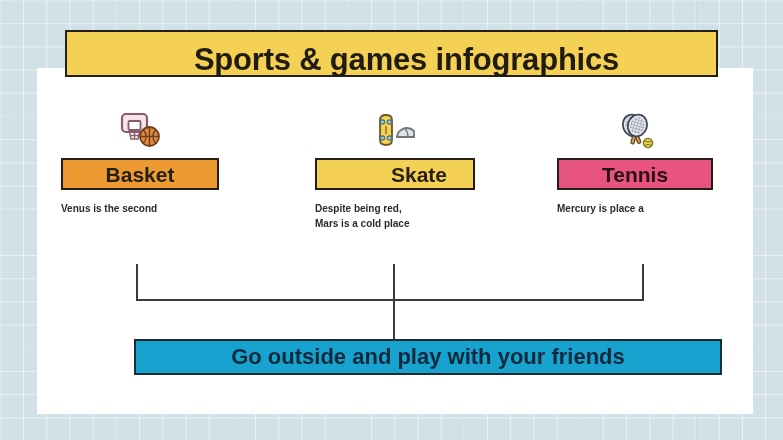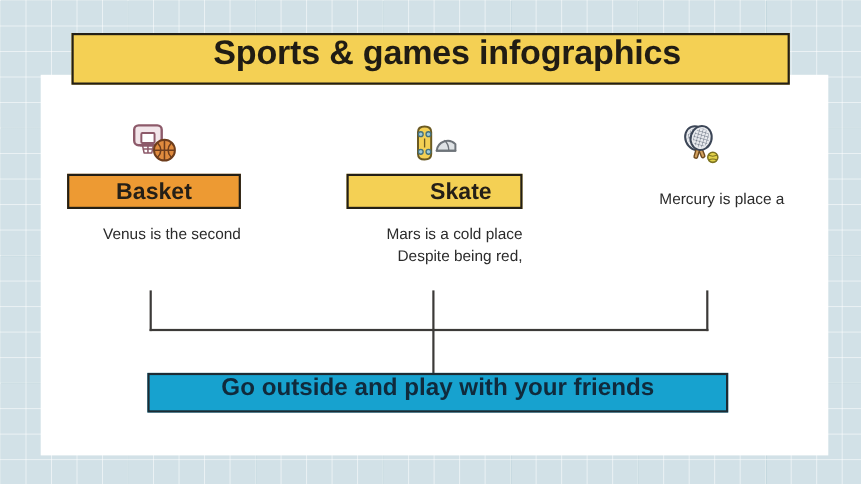--- a/index.html
+++ b/index.html
@@ -48,21 +48,21 @@
   #title-banner {
     position: absolute;
     left: 65px;
     top: 30px;
     width: 653px;
     height: 47px;
     background: #f4d054;
     border: 2px solid #231f16;
     box-sizing: border-box;
     display: flex;
-    align-items: flex-start;
+    align-items: flex-end;
     justify-content: center;
     padding-left: 30px;
   }
   #title-text {
     font-size: 31px;
     font-weight: bold;
     color: #201c14;
     letter-spacing: -0.2px;
     line-height: 1;
     white-space: nowrap;
@@ -104,49 +104,51 @@
     color: #241f17;
     line-height: 1;
   }
   #label-basket { background: #ed9a33; }
   #label-skate  { background: #f4d054; padding-left: 48px; }
   #label-tennis { background: #e75480; }
   #label-tennis span { color: #2a1018; }
 
   .col-desc {
     margin-top: 12px;
-    font-size: 14px;
+    font-size: 10px;
     line-height: 1.45;
     color: #2b2b2b;
-    text-align: right;
+    text-align: left;
     width: 100%;
+    font-weight: bold;
   }
 
   
   .conn {
     position: absolute;
     background: #3c3a38;
   }
   #conn-left   { left: 136px; top: 264px; width: 2px;   height: 37px; }
   #conn-mid-up { left: 393px; top: 264px; width: 2px;   height: 37px; }
   #conn-right  { left: 642px; top: 264px; width: 2px;   height: 37px; }
   #conn-bar    { left: 136px; top: 299px; width: 508px; height: 2px;  }
   #conn-stem   { left: 393px; top: 299px; width: 2px;   height: 42px; }
 
   
   #cta-banner {
     position: absolute;
     left: 134px;
     top: 339px;
-    width: 528px;
+    width: 588px;
     height: 36px;
     background: #17a2cf;
     border: 2px solid #1d2b33;
     box-sizing: border-box;
     display: flex;
+    align-items: center;
     justify-content: center;
   }
   #cta-text {
     font-size: 22px;
     font-weight: bold;
     color: #102a3c;
     line-height: 1;
     white-space: nowrap;
   }
 </style>
@@ -197,22 +199,22 @@
 
         <path d="M23 27 a10 10 0 0 1 17 -6 l0 6 z" fill="#dfe3e6" stroke="#6e747a" stroke-width="1.8" stroke-linejoin="round"></path>
         <path d="M23 27 h17" stroke="#6e747a" stroke-width="1.8" stroke-linecap="round"></path>
         <path d="M30 17.5 q4 3.5 4 9.5" stroke="#6e747a" stroke-width="1.3" fill="none"></path>
       </svg>
     </div>
     <div class="col-label" id="label-skate">
       <span>Skate</span>
     </div>
     <div class="col-desc">
+      <div>Despite being red,</div>
       <div>Mars is a cold place</div>
-      <div>Despite being red,</div>
     </div>
   </div>
 
   <div class="column" id="col-tennis">
     <div class="col-icon">
       <svg width="42" height="42" viewBox="0 0 42 42" aria-hidden="true">
         <defs>
           <pattern id="strings" width="3" height="3" patternUnits="userSpaceOnUse">
             <path d="M0 0 H3 M0 0 V3" stroke="#4a5668" stroke-width="0.7" fill="none"></path>
           </pattern>
@@ -227,20 +229,23 @@
         <g transform="rotate(16 21 21)">
           <rect x="20.2" y="21" width="3.2" height="13" rx="1.4" fill="#d3a15e" stroke="#6d4a21" stroke-width="1.3"></rect>
           <ellipse cx="21.8" cy="15" rx="9.5" ry="11" fill="#e8eaee" stroke="#3c4657" stroke-width="1.8"></ellipse>
           <ellipse cx="21.8" cy="15" rx="7.2" ry="8.7" fill="url(#strings)" stroke="none"></ellipse>
         </g>
 
         <circle cx="34" cy="33" r="4.6" fill="#e2d24a" stroke="#7d7320" stroke-width="1.4"></circle>
         <path d="M30 31 q4 2 8 0 M30 35.5 q4 -2 8 0" stroke="#7d7320" stroke-width="1" fill="none"></path>
       </svg>
     </div>
+    <div class="col-label" id="label-tennis">
+      <span>Tennis</span>
+    </div>
     <div class="col-desc">
       <div>Mercury is place a</div>
     </div>
   </div>
 
   <div class="conn" id="conn-left"></div>
   <div class="conn" id="conn-mid-up"></div>
   <div class="conn" id="conn-right"></div>
   <div class="conn" id="conn-bar"></div>
   <div class="conn" id="conn-stem"></div>

